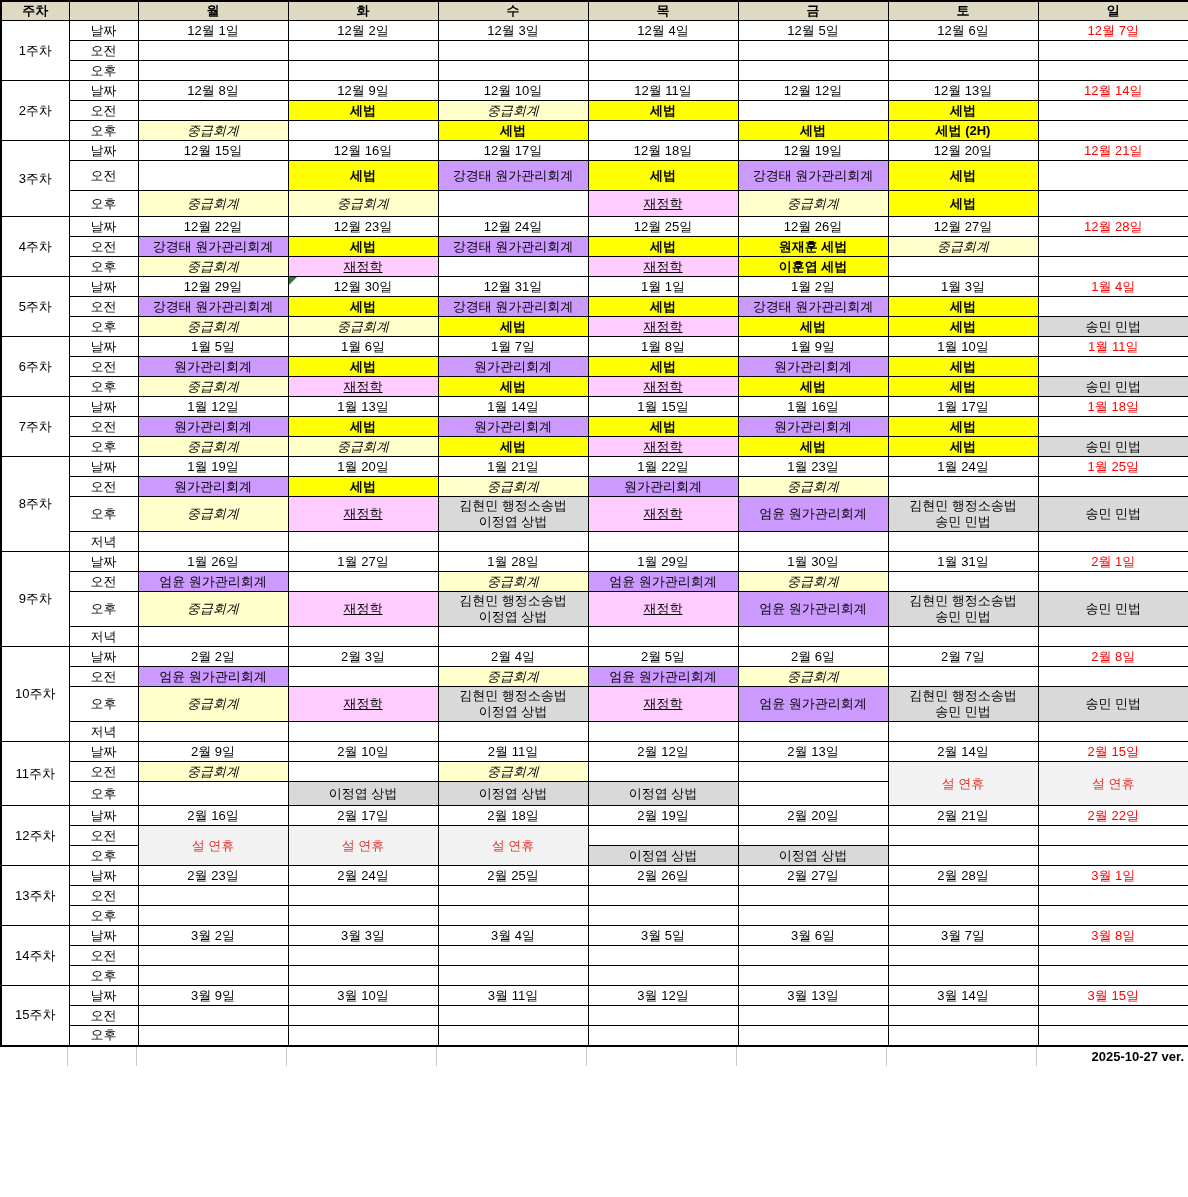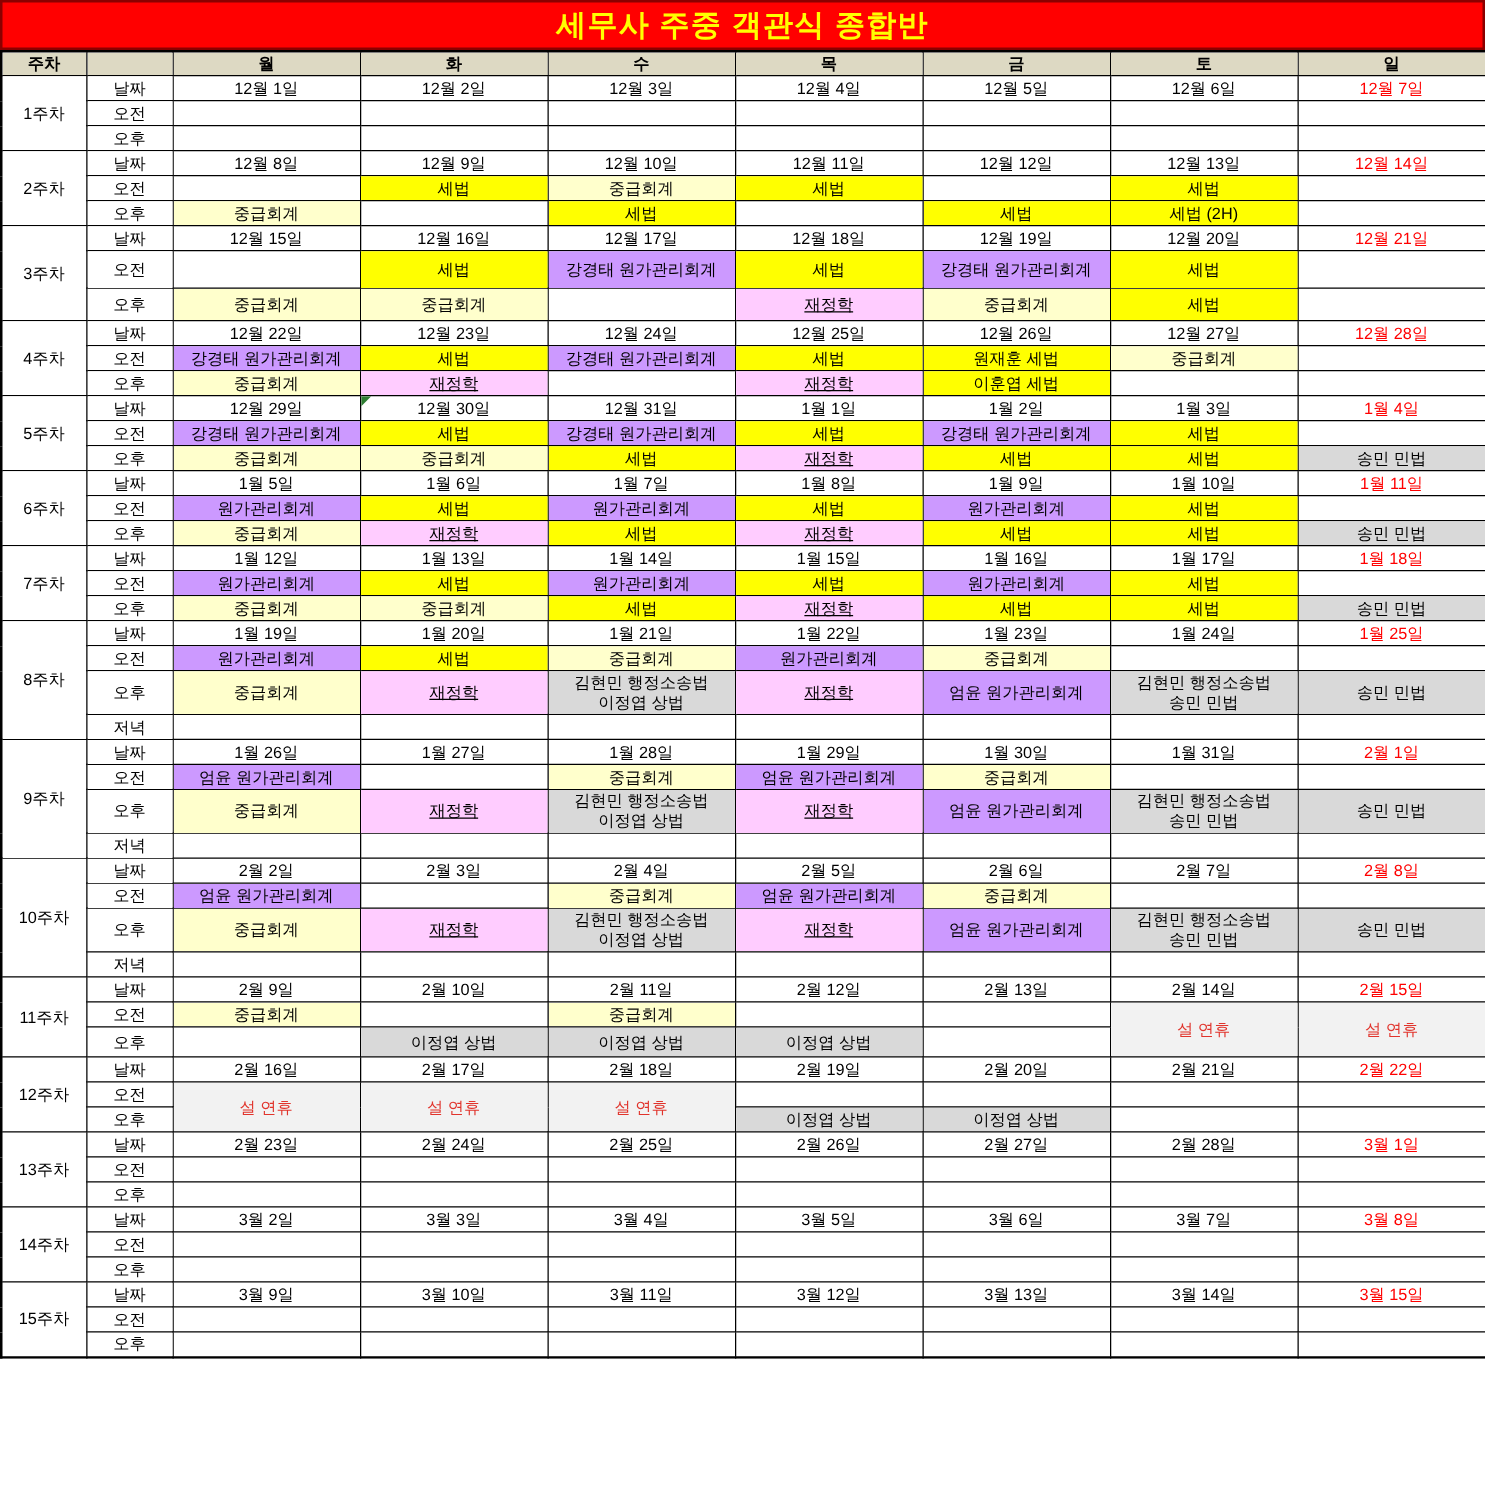--- a/index.html
+++ b/index.html
@@ -40,22 +40,22 @@
   table.sched th{
     background:var(--hdr,#DDD9C3);
     font-weight:700;
     height:14px;
   }
   th.sat{background:var(--hdr-sat,#DAEEF3);}
   th.sun{background:var(--hdr-sun,#F2DCDB);}
   td.week-label{font-size:13px;background:#fff;margin-top:36px;}
   td.rowtype{background:#fff;margin-top:11px;}
   td.sun-date{color:var(--sun-txt,#FF0000);}
-  td.c-y {background:var(--y,#FFFF00); font-weight:400;}
-  td.c-ly{background:var(--ly,#FFFFCC);}
+  td.c-y {background:var(--y,#FFFF00); font-weight:700;}
+  td.c-ly{background:var(--ly,#FFFFCC);font-style:italic;}
   td.c-p {background:var(--p,#CC99FF);margin-top:28px;}
   td.c-pk{background:var(--pk,#FFCCFF);text-decoration:underline;}
   td.c-g {background:var(--g,#D9D9D9);}
   td.c-h {background:var(--h,#F2F2F2); color:var(--hol-txt,#E1342C); font-weight:400;}
   .marker{
     position:absolute;top:0;left:0;width:0;height:0;
     border-top:8px solid #2E7D32;border-right:8px solid transparent;
   }
   .footer-row{
     display:flex;width:1188px;height:19px;box-sizing:border-box;
@@ -68,21 +68,20 @@
   }
   .footer-row .fcell:last-child{border-right:none;}
   .version-note{
     font-size:13px;font-weight:700;padding-right:4px;white-space:nowrap;
   }
 </style>
 </head>
 <body>
 
 <div class="page">
-  <div class="title-bar">세무사 주중 객관식 종합반</div>
   <table class="sched">
     <colgroup id="cols">
         <col style="width: 68px;">
         <col style="width: 69px;">
         <col style="width: 150px;">
         <col style="width: 150px;">
         <col style="width: 150px;">
         <col style="width: 150px;">
         <col style="width: 150px;">
         <col style="width: 150px;">
@@ -593,13 +592,26 @@
           <td></td>
           <td></td>
           <td></td>
           <td></td>
           <td></td>
           <td></td>
           <td></td>
         </tr>
       </tbody>
   </table>
+  <div class="footer-row" id="footer-row">
+      <div class="fcell" style="width: 68px;"></div>
+      <div class="fcell" style="width: 69px;"></div>
+      <div class="fcell" style="width: 150px;"></div>
+      <div class="fcell" style="width: 150px;"></div>
+      <div class="fcell" style="width: 150px;"></div>
+      <div class="fcell" style="width: 150px;"></div>
+      <div class="fcell" style="width: 150px;"></div>
+      <div class="fcell" style="width: 150px;"></div>
+      <div class="fcell" style="width: 151px;">
+        <span class="version-note">2025-10-27 ver.</span>
+      </div>
+    </div>
 </div>
 
 </body></html>

